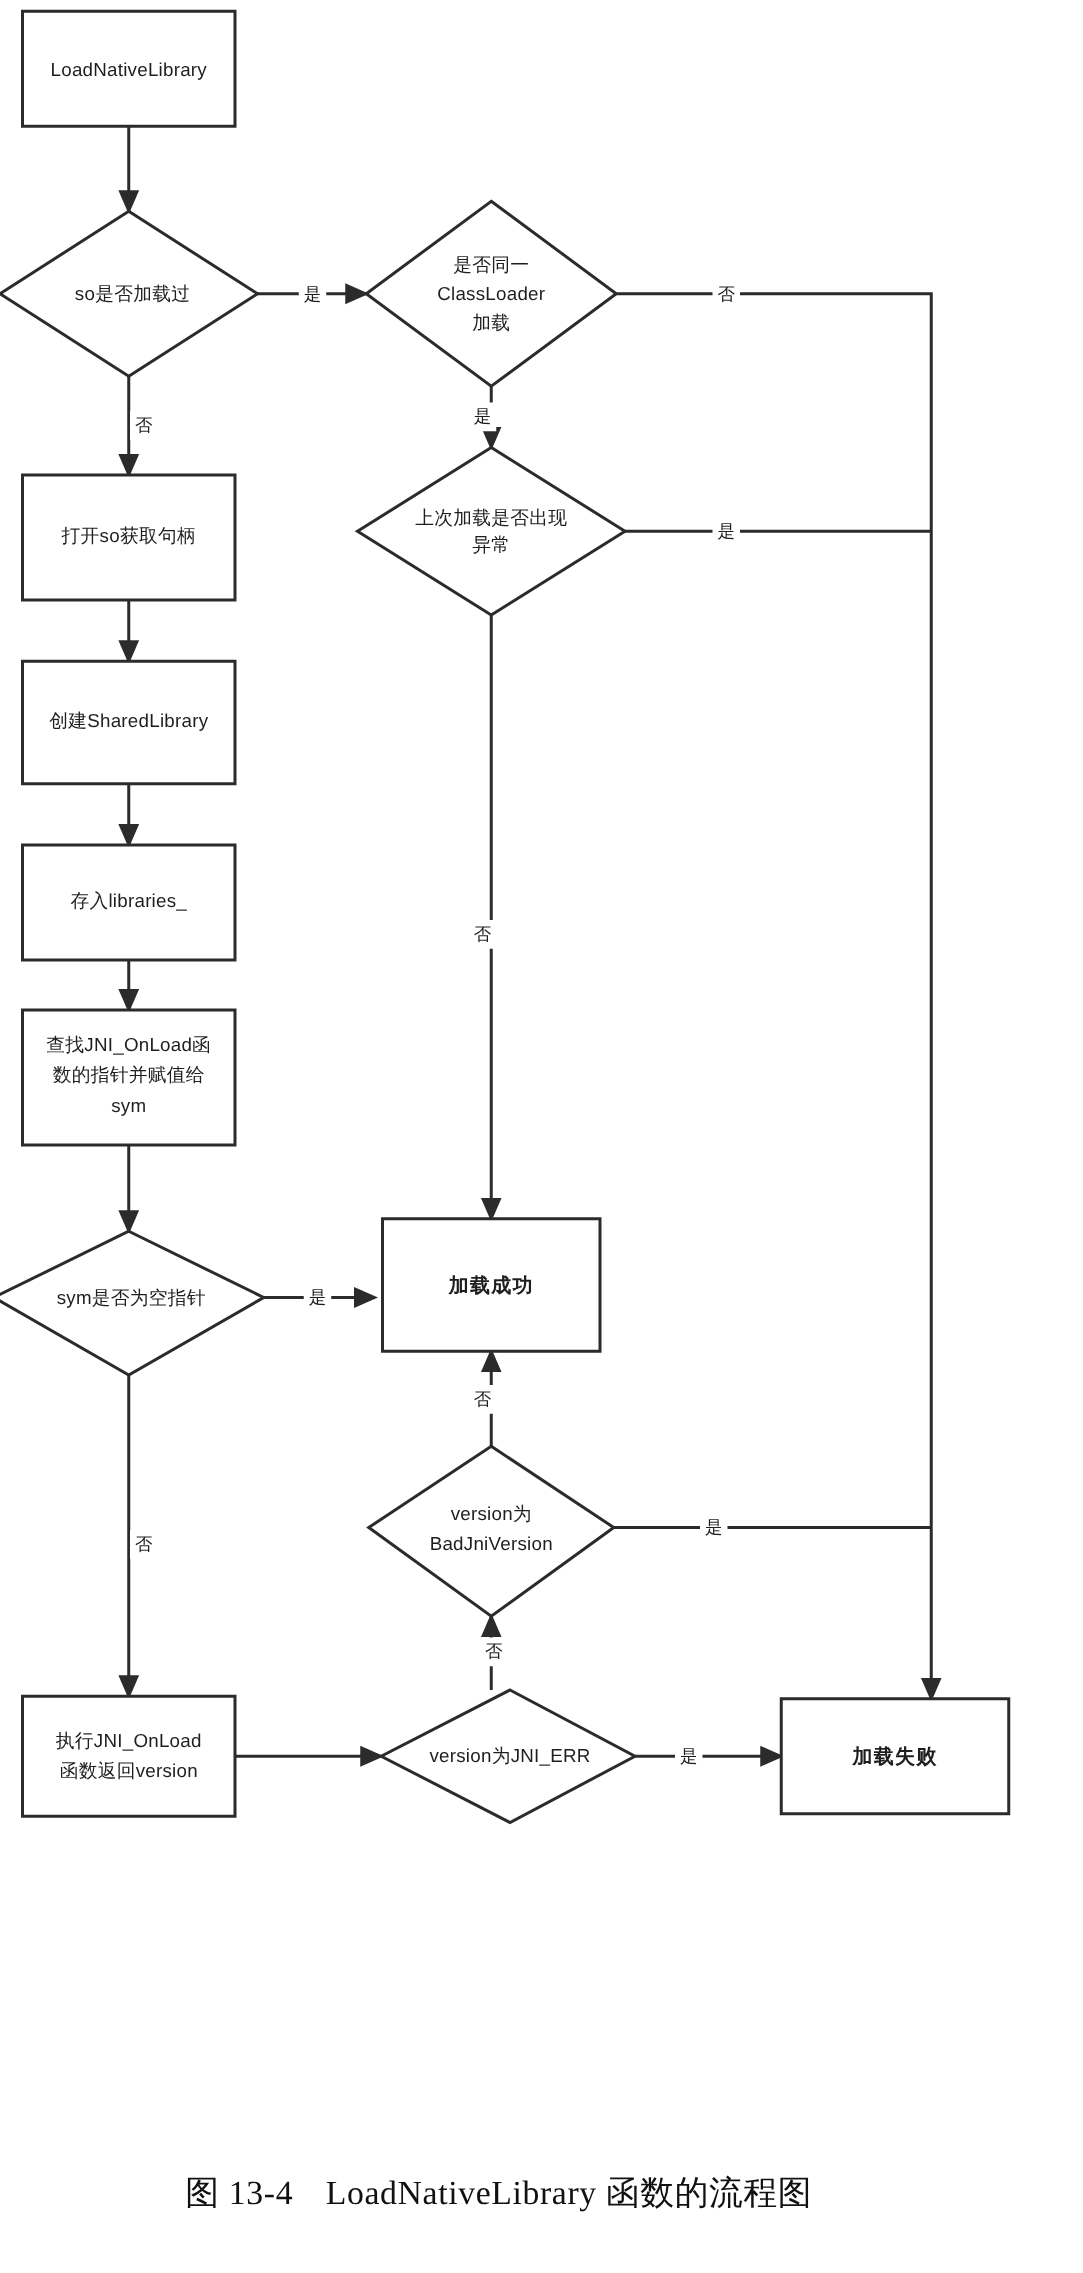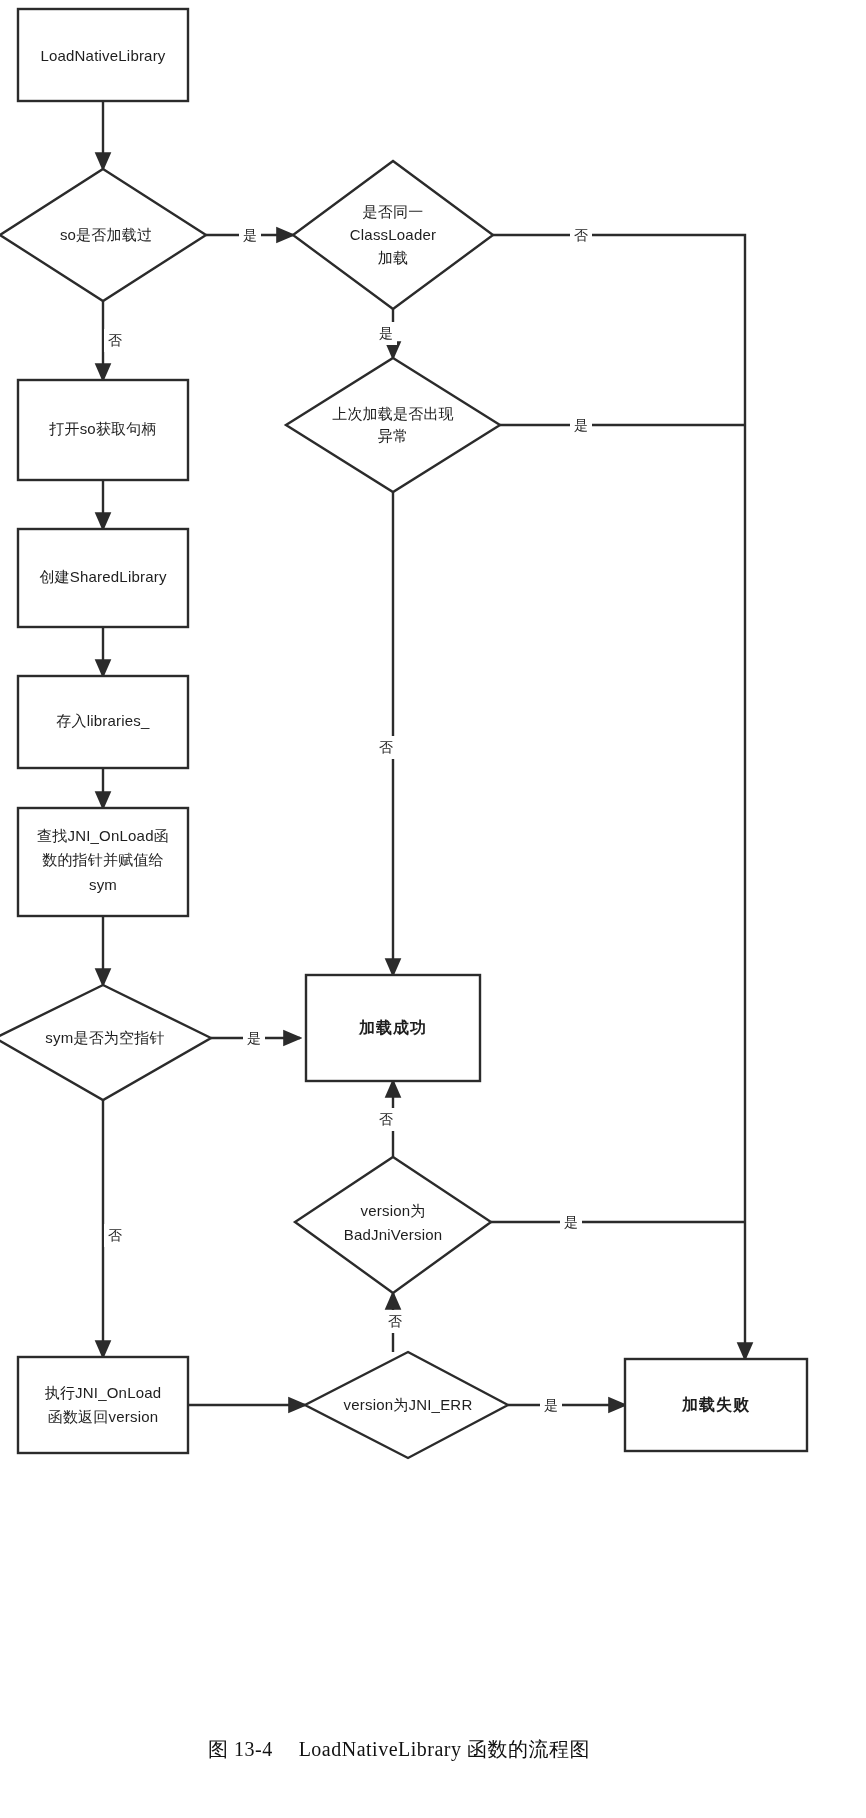--- a/index.html
+++ b/index.html
@@ -21,21 +21,21 @@
   .node-text.bold{font-weight:bold;font-size:16px;letter-spacing:1px;}
   .edge-label{
     font-family:"Liberation Sans","DejaVu Sans",sans-serif;
     font-size:14px;fill:#1e1e1e;text-anchor:middle;dominant-baseline:middle;
   }
   .edge-label-bg{fill:#ffffff;stroke:none;}
   .caption{
     position:absolute;left:0;right:0;top:1736px;
     text-align:center;
     font-family:"Liberation Serif","DejaVu Serif",serif;
-    font-size:20px;color:#111;letter-spacing:.5px;
+    font-size:27px;color:#111;letter-spacing:.5px;
   }
   .caption .cap-num{margin-right:4px;}
   .caption .cap-gap{display:inline-block;width:22px;}
 </style>
 </head>
 <body>
 
 <div id="figure">
 
   <svg id="flow" viewBox="0 0 866 1740">

